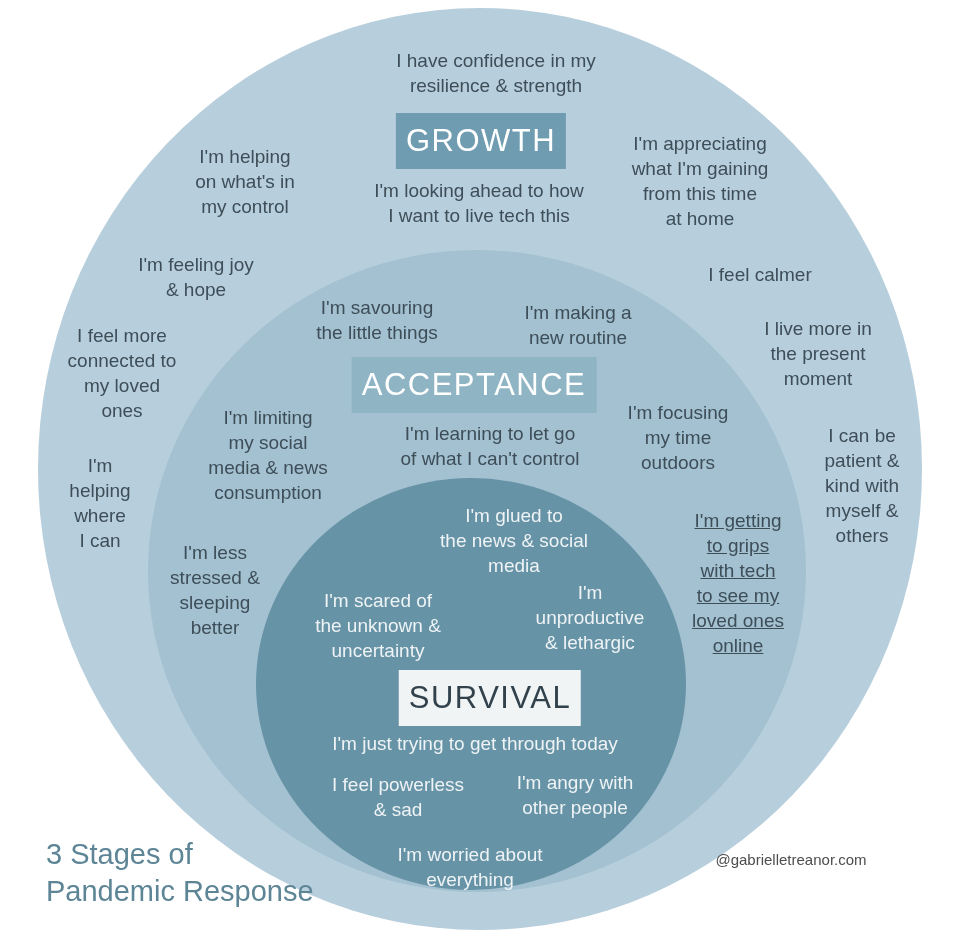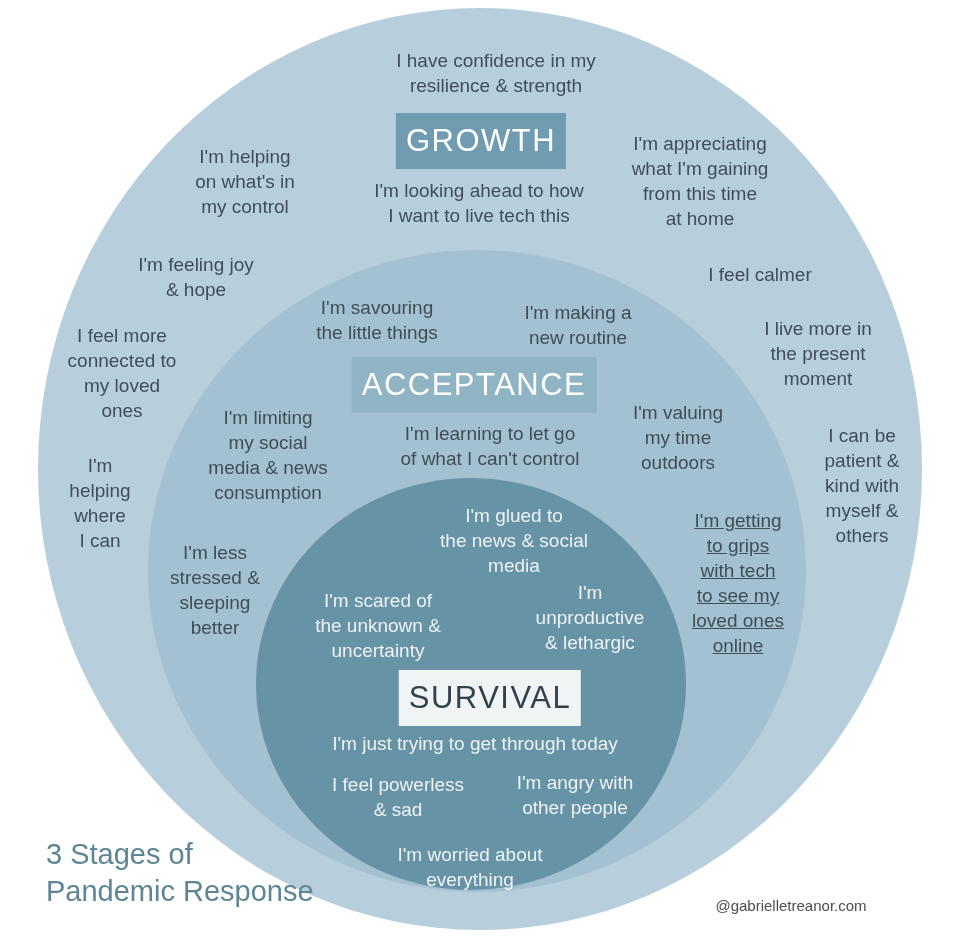--- a/index.html
+++ b/index.html
@@ -17,21 +17,21 @@
   .phrase.light { color:var(--light-text,#eef3f5); }
 
   .stage-label { position:absolute; transform:translate(-50%,-50%); font-size:31px;
                  letter-spacing:1.5px; padding:10px 10px; white-space:nowrap; }
   .growth-label     { left:481px; top:141px; background:var(--growth-label-bg,#6f9cb0); color:#ffffff; }
   .acceptance-label { left:474px; top:385px; background:var(--acceptance-label-bg,#8fb4c4); color:#ffffff; }
   .survival-label   { left:480px; top:698px; background:var(--survival-label-bg,#f1f4f5); color:#32424d;margin-left:10px; }
 
   .title { position:absolute; left:46px; top:836px; font-size:29px; line-height:37px;
            color:var(--title-text,#5d8596); white-space:pre-line; }
-  .attribution { position:absolute; left:791px; top:905px; transform:translate(-50%,-50%);
+  .attribution { position:absolute; left:791px; top:859px; transform:translate(-50%,-50%);
                  font-size:15px; color:var(--attribution-text,#4d4d4d); }
 
   
   .p-confidence   { left:496px; top:73px;  }
   .p-focusing     { left:245px; top:181px; }
   .p-looking      { left:479px; top:203px; }
   .p-appreciating { left:700px; top:181px; }
   .p-joy          { left:196px; top:277px; }
   .p-calmer       { left:760px; top:274px; }
   .p-connected    { left:122px; top:373px; }
@@ -102,21 +102,21 @@
   <div class="phrase p-savouring">I'm savouring
 the little things</div>
   <div class="phrase p-routine">I'm making a
 new routine</div>
   <div class="phrase p-limiting">I'm limiting
 my social
 media &amp; news
 consumption</div>
   <div class="phrase p-letting">I'm learning to let go
 of what I can't control</div>
-  <div class="phrase p-valuing">I'm valuing
+  <div class="phrase p-valuing">I'm focusing
 my time
 outdoors</div>
   <div class="phrase p-stressed">I'm less
 stressed &amp;
 sleeping
 better</div>
   <div class="phrase p-tech">I'm getting
 to grips
 with tech
 to see my

